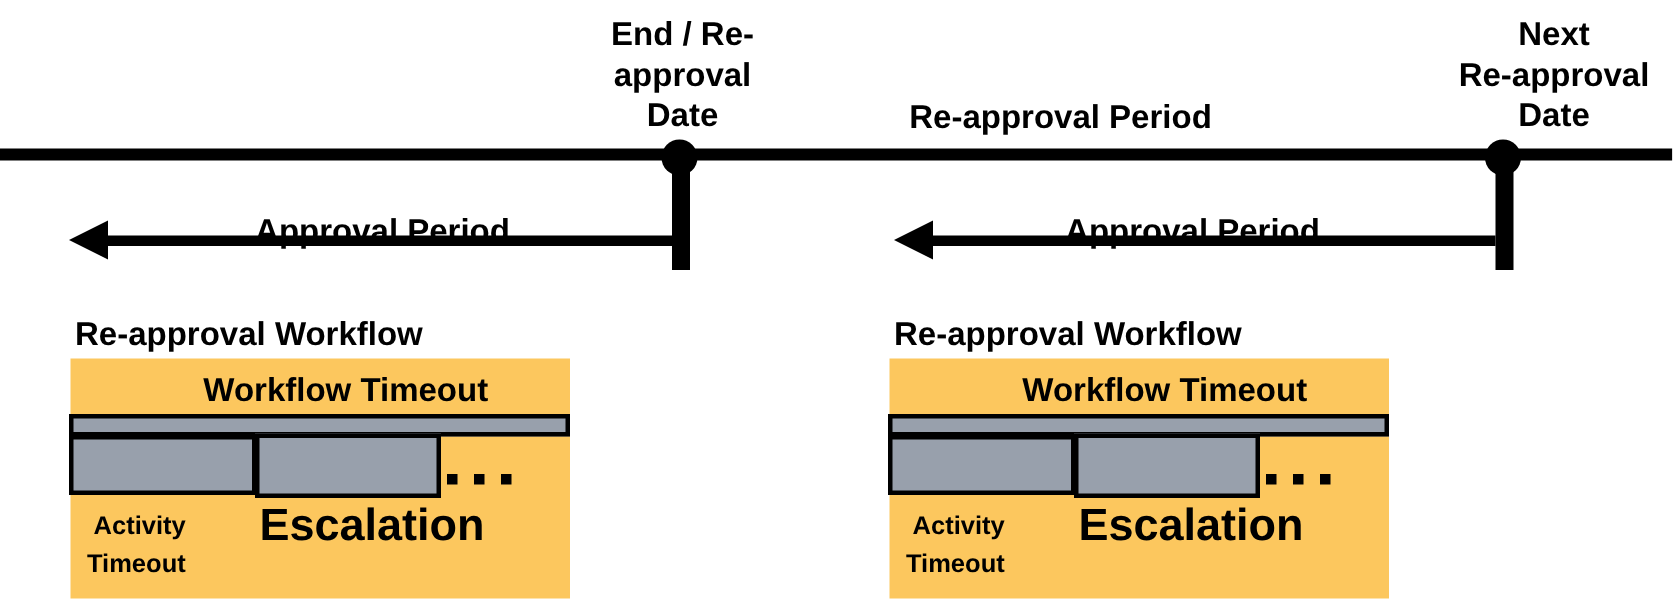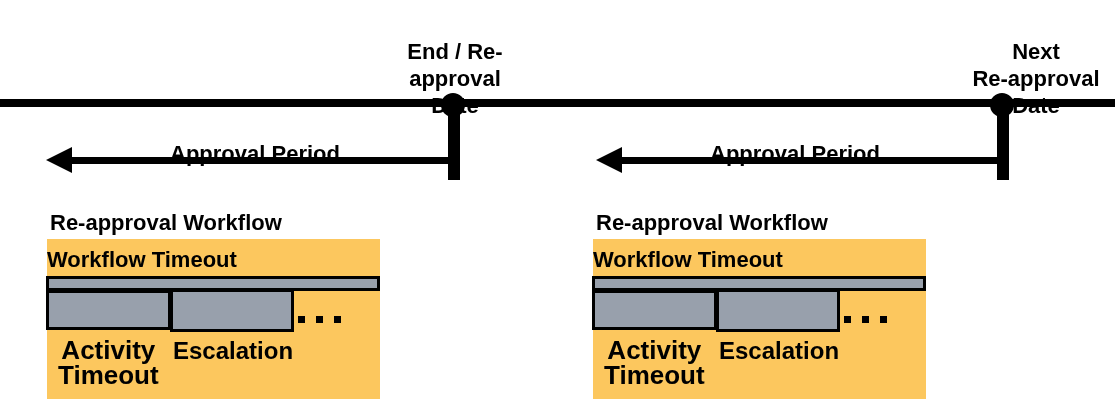--- a/index.html
+++ b/index.html
@@ -30,46 +30,46 @@
   .shaft-right { left: 620px; width: 377px; }
   .arrowhead {
     position: absolute; top: 147px; width: 0; height: 0;
     border-top: 13px solid transparent;
     border-bottom: 13px solid transparent;
     border-right: 26px solid var(--line-black, #000);
   }
   .arrowhead-left  { left: 46px; }
   .arrowhead-right { left: 596px; }
 
-  .marker-label { top: 9px; width: 200px; line-height: 27px; margin-top: 29px; }
+  .marker-label { top: 9px; width: 200px; line-height: 27px; }
   .marker-label-left  { left: 355px; }
   .marker-label-right { left: 936px; }
   .reapproval-period-label { left: 557px; top: 65px; width: 300px; line-height: 26px; }
   .approval-period-label { top: 141px; width: 300px; line-height: 26px; }
   .approval-period-left  { left: 105px; }
   .approval-period-right { left: 645px; }
 
   
   .wf-group { position: absolute; top: 239px; width: 333px; height: 184px; }
   .wf-left  { left: 47px; }
   .wf-right { left: 593px; }
   .wf-title { position: absolute; left: 3px; top: -29px; width: 400px; line-height: 26px; font-size: 22px; text-align: left; }
   .wf-panel { position: absolute; left: 0; top: 0; width: 333px; height: 160px; background: var(--accent-orange, #FCC75E); }
-  .wf-timeout-label { position: absolute; left: 0; top: 8px; width: 333px; line-height: 26px; font-size: 22px; text-align: left; }
+  .wf-timeout-label { position: absolute; left: 17px; top: 8px; width: 333px; line-height: 26px; font-size: 22px; text-align: center; }
   .bar { position: absolute; background: var(--bar-gray, #98A0AC); border: 3px solid var(--line-black, #000); box-sizing: border-box; }
   .bar-timeout   { left: -1px;  top: 37px; width: 334px; height: 15px; }
   .bar-activity  { left: -1px;  top: 51px; width: 125px; height: 40px; }
   .bar-escalation{ left: 123px; top: 50px; width: 124px; height: 43px; }
   .ellipsis { position: absolute; left: 251px; top: 77px; width: 90px; height: 7px; }
   .sq { position: absolute; top: 0; width: 7px; height: 7px; background: var(--line-black, #000); }
   .sq:nth-child(1) { left: 0; }
   .sq:nth-child(2) { left: 18px; }
   .sq:nth-child(3) { left: 36px; }
-  .wf-activity-label { position: absolute; left: 11px; top: 99px; line-height: 25px; font-size: 26px; text-align: center; }
-  .wf-escalation-label { position: absolute; left: 126px; top: 99px; line-height: 25px; font-size: 24px; text-align: left; }
+  .wf-activity-label { position: absolute; left: 11px; top: 99px; line-height: 25px; font-size: 17px; text-align: right; }
+  .wf-escalation-label { position: absolute; left: 126px; top: 99px; line-height: 25px; font-size: 30px; text-align: left; }
 </style>
 </head>
 <body>
 
 <div id="stage">
 
   <div class="timeline-line"></div>
   <div class="dot dot-left"></div>
   <div class="dot dot-right"></div>
   <div class="stem stem-left"></div>
@@ -79,20 +79,21 @@
   <div class="arrowhead arrowhead-left"></div>
   <div class="shaft shaft-right"></div>
   <div class="arrowhead arrowhead-right"></div>
 
   <div class="lbl pre marker-label marker-label-left">End / Re-
 approval
 Date</div>
   <div class="lbl pre marker-label marker-label-right">Next
 Re-approval
 Date</div>
+  <div class="lbl reapproval-period-label">Re-approval Period</div>
   <div class="lbl approval-period-label approval-period-left">Approval Period</div>
   <div class="lbl approval-period-label approval-period-right">Approval Period</div>
 
   <div class="wf-group wf-left">
     <div class="wf-title">Re-approval Workflow</div>
     <div class="wf-panel"></div>
     <div class="wf-timeout-label">Workflow Timeout</div>
     <div class="bar bar-timeout"></div>
     <div class="bar bar-activity"></div>
     <div class="bar bar-escalation"></div>

